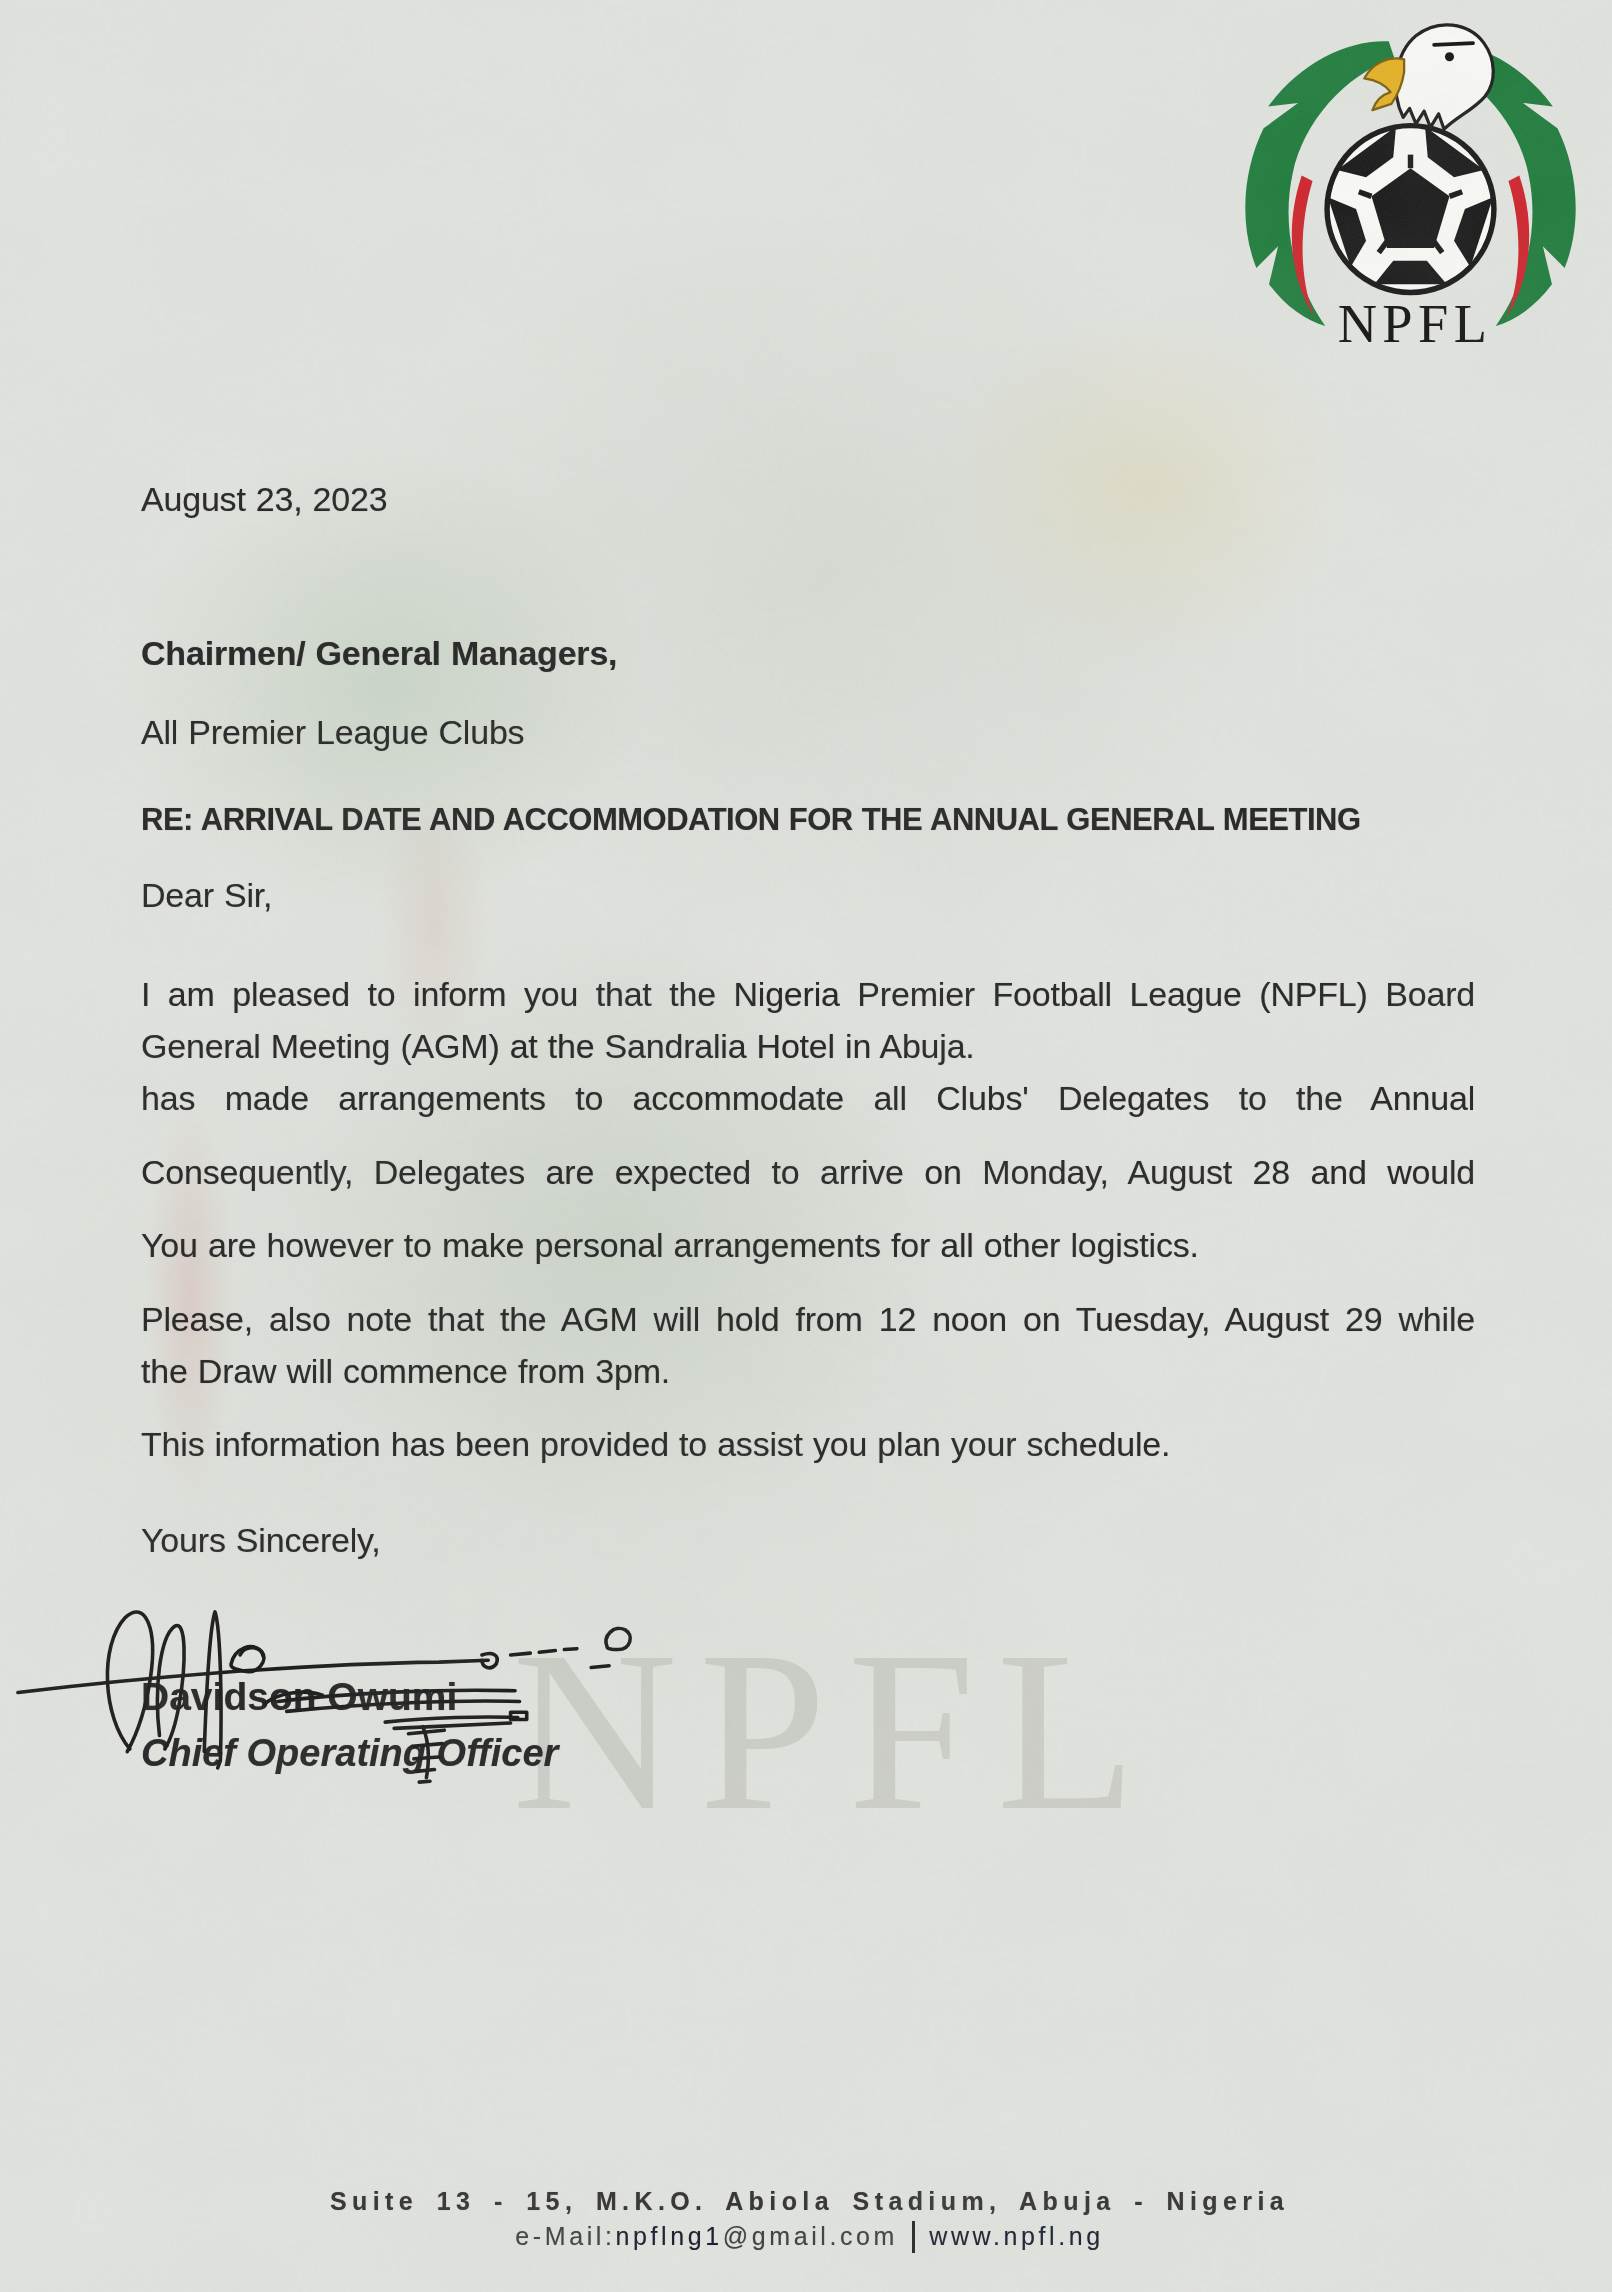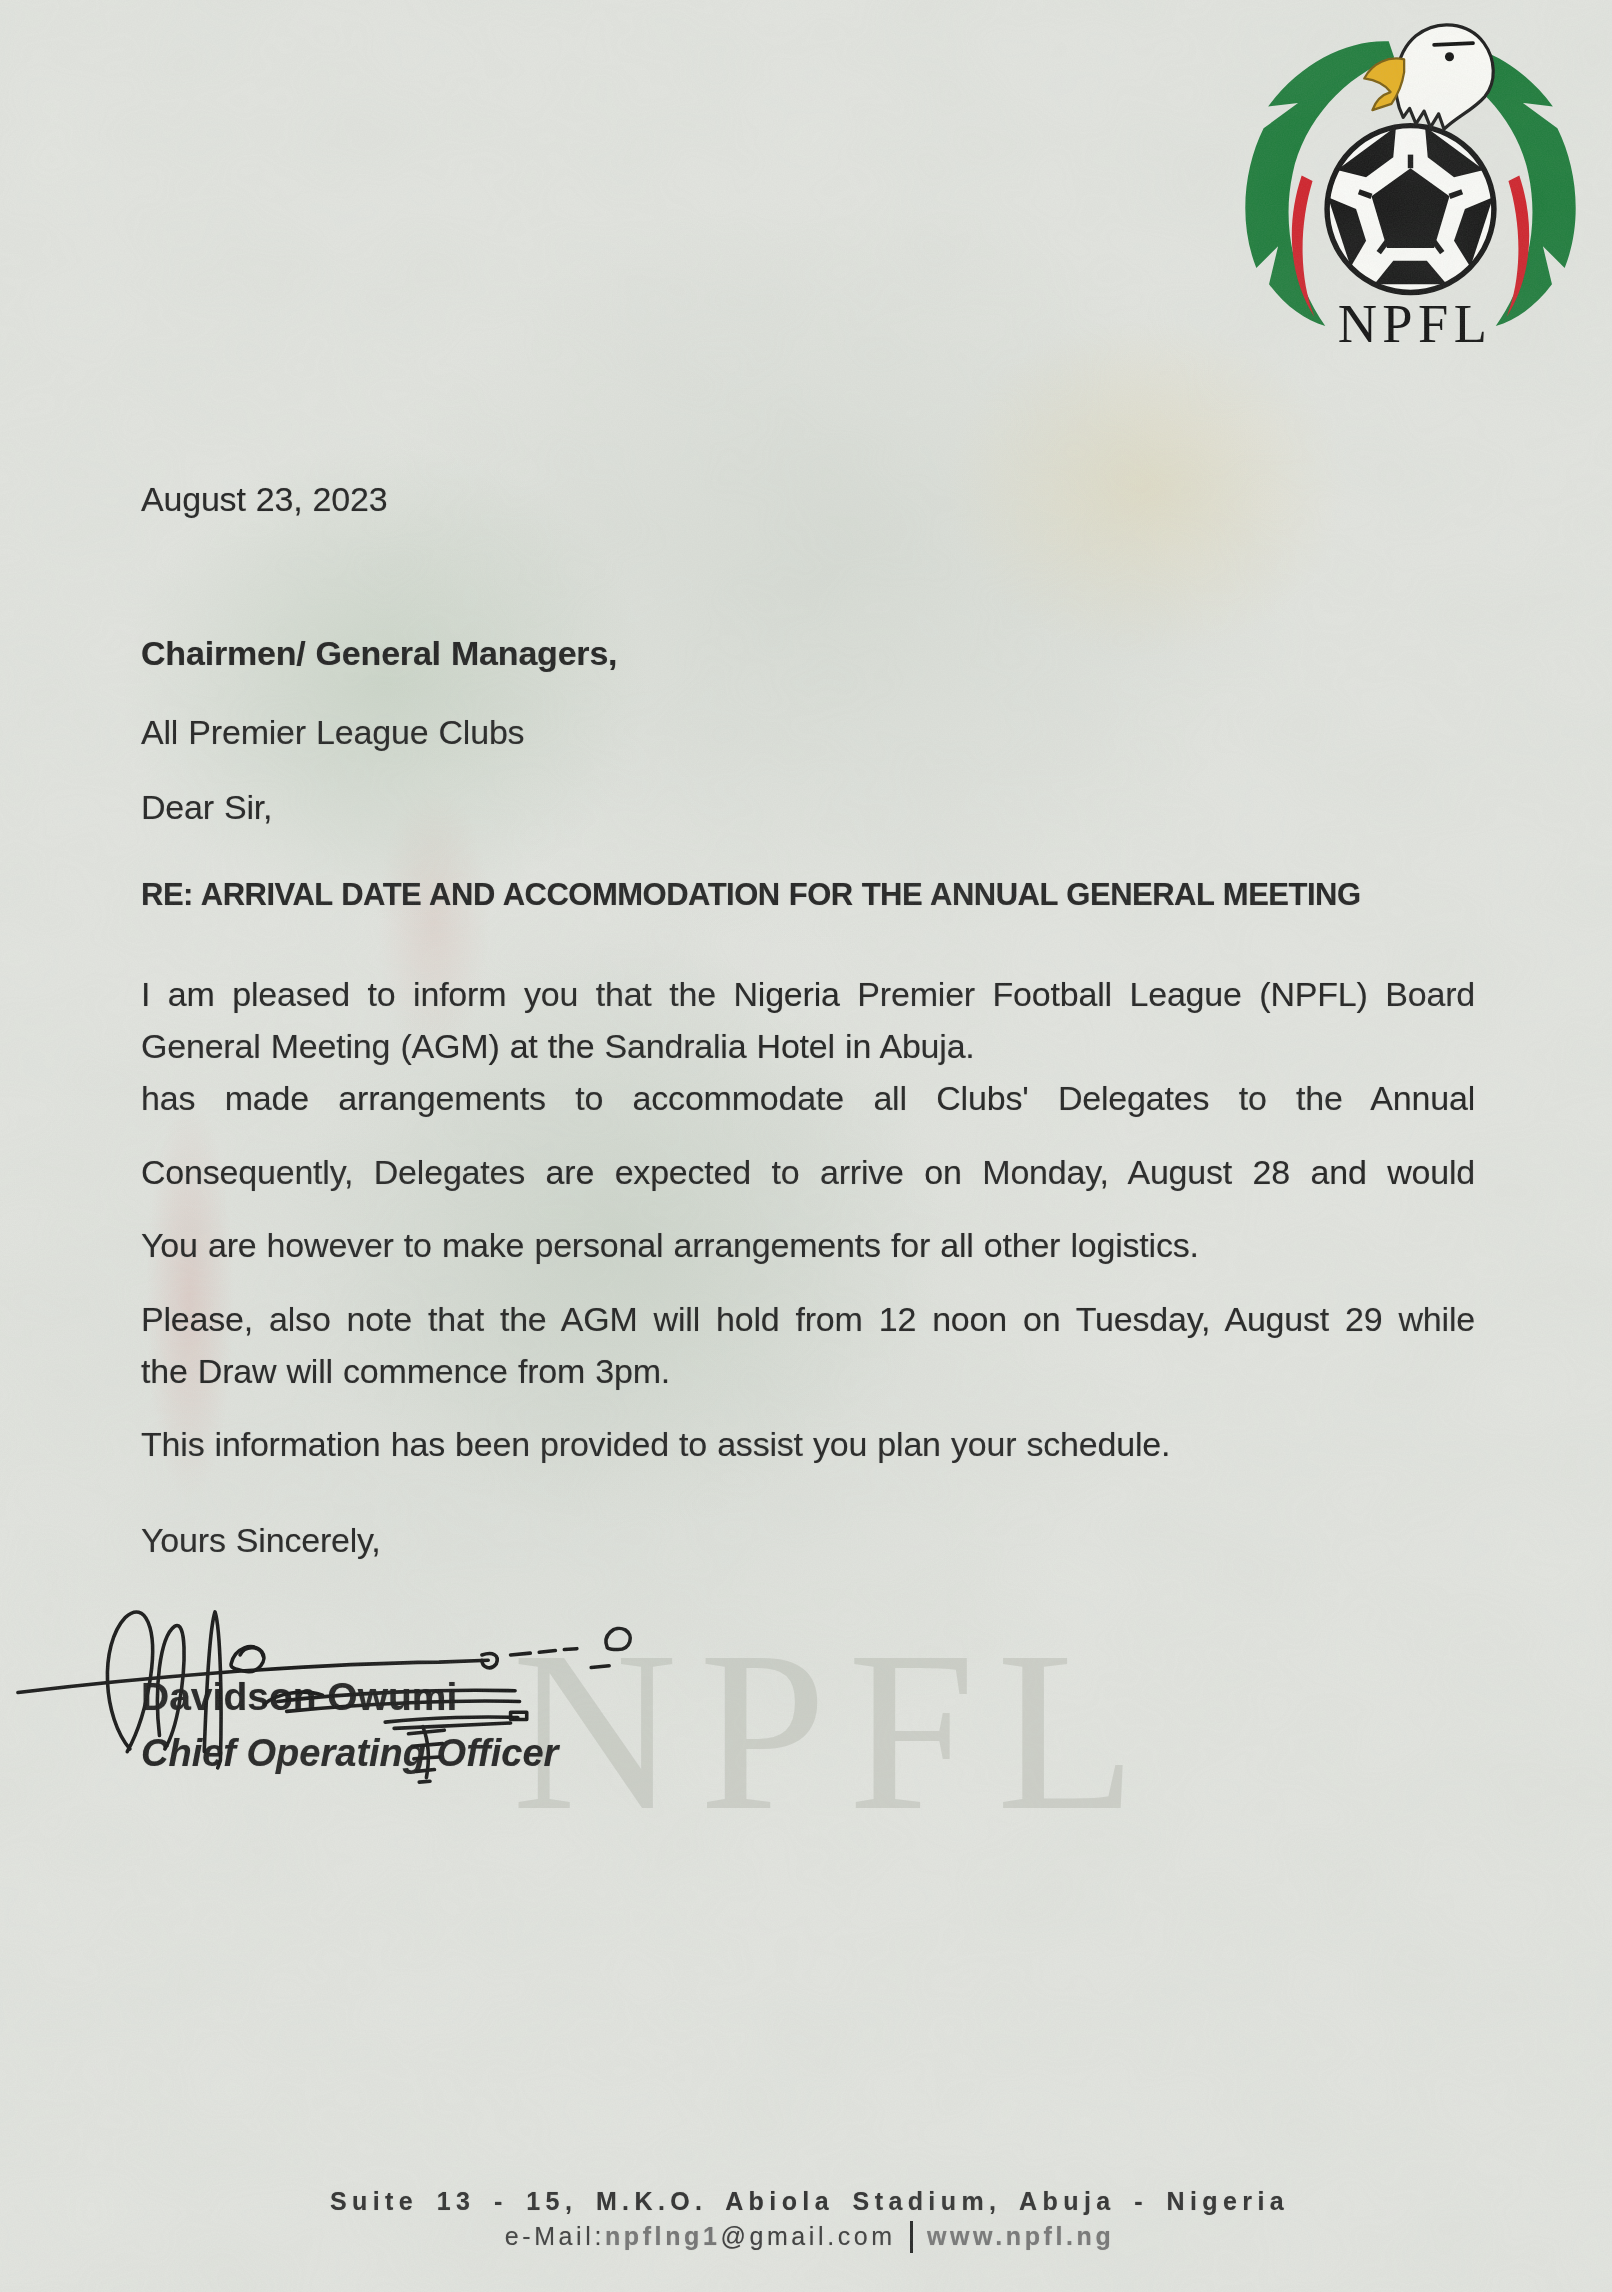--- a/index.html
+++ b/index.html
@@ -45,21 +45,21 @@
   .para.first { margin-top:47px; }
   .closing { margin-top:44px; }
   .signer-name  { margin:107px 0 0 0; font-size:39px; line-height:47px; font-weight:bold; text-shadow:0 0 0.9px rgba(25,25,25,0.38); }
   .signer-title { margin:10.7px 0 0 0; font-size:38px; line-height:45px; font-weight:bold; font-style:italic; text-shadow:0 0 0.9px rgba(25,25,25,0.38); }
 
   .signature { position:absolute; left:9px; top:1592px; width:627px; height:202px; z-index:3; }
 
   .footer { position:absolute; left:0; right:0; top:2187px; z-index:2; text-align:center; color:#2d2d2d;padding-left:6px; }
   .f-line1 { font-size:25px; font-weight:bold; letter-spacing:5.4px; word-spacing:6.3px; text-shadow:0 0 0.9px rgba(30,30,30,0.35); }
   .f-line2 { font-size:25px; font-weight:400; letter-spacing:3.6px; margin-top:5.4px; color:#3a3a3a; text-shadow:0 0 0.9px rgba(30,30,30,0.3); }
-  .f-line2 .fb { font-weight:bold; color:#737373; }
+  .f-line2 .fb { font-weight:normal; color:#0f172a; }
   .vbar { display:inline-block; width:2.7px; height:32px; background:#1d1d1d; margin:0 14.3px; vertical-align:-8px; }
 
   .noise { position:absolute; inset:0; z-index:6; pointer-events:none; }
 </style>
 </head>
 <body>
 
 <div class="page">
   <div class="tints"></div>
 
@@ -100,22 +100,22 @@
         <path d="M 246,44 L 289,42" stroke="#111" stroke-width="4" stroke-linecap="round"></path>
       </g>
       <text x="225" y="372" text-anchor="middle" font-family="Liberation Serif, DejaVu Serif, serif" font-size="60" letter-spacing="6" fill="#101010">NPFL</text>
     </svg>
   </div>
 
   <main class="content">
     <p class="tl date">August 23, 2023</p>
     <p class="tl addr1">Chairmen/ General Managers,</p>
     <p class="tl addr2">All Premier League Clubs</p>
+    <p class="tl subject">RE: ARRIVAL DATE AND ACCOMMODATION FOR THE ANNUAL GENERAL MEETING</p>
     <p class="tl salutation">Dear Sir,</p>
-    <p class="tl subject">RE: ARRIVAL DATE AND ACCOMMODATION FOR THE ANNUAL GENERAL MEETING</p>
 
     <div class="para first">
       <p class="tl jl">I am pleased to inform you that the Nigeria Premier Football League (NPFL) Board</p>
       <p class="tl">General Meeting (AGM) at the Sandralia Hotel in Abuja.</p>
       <p class="tl jl">has made arrangements to accommodate all Clubs' Delegates to the Annual</p>
     </div>
 
     <div class="para">
       <p class="tl jl">Consequently, Delegates are expected to arrive on Monday, August 28 and would</p>
     </div>

